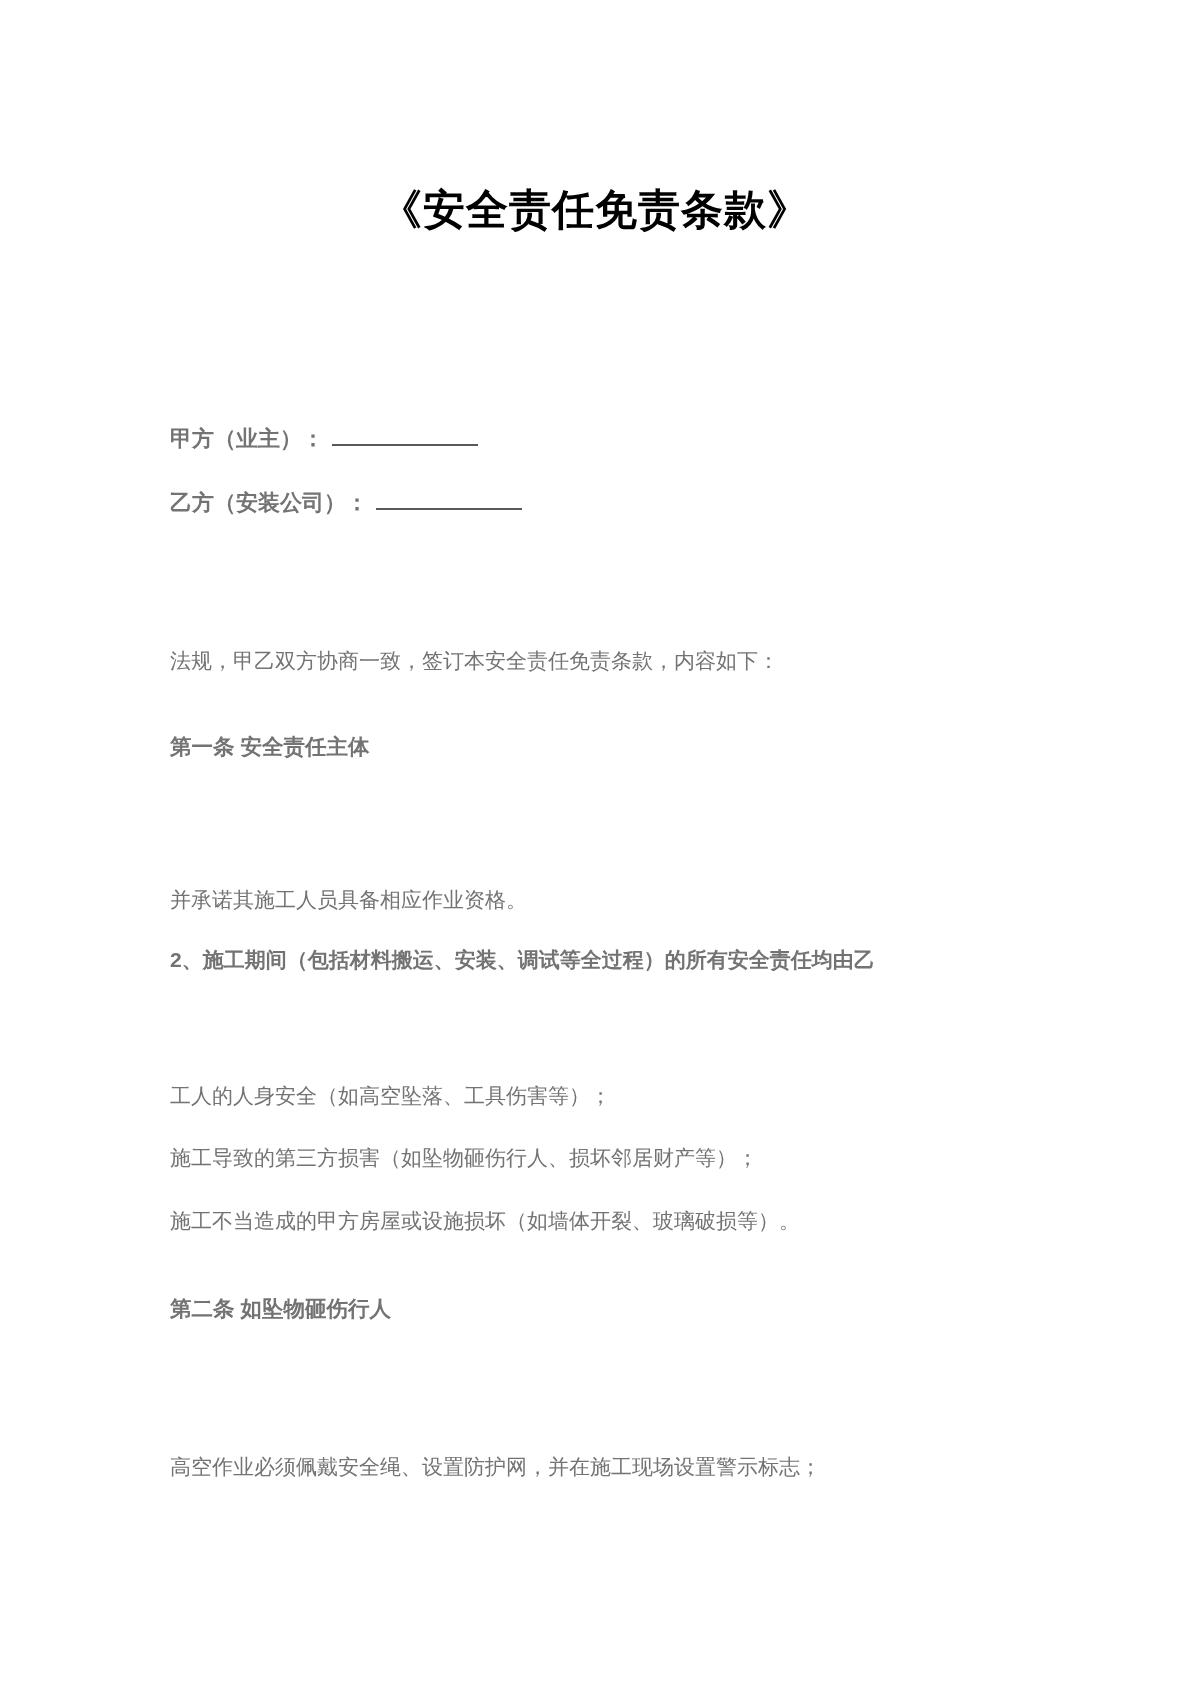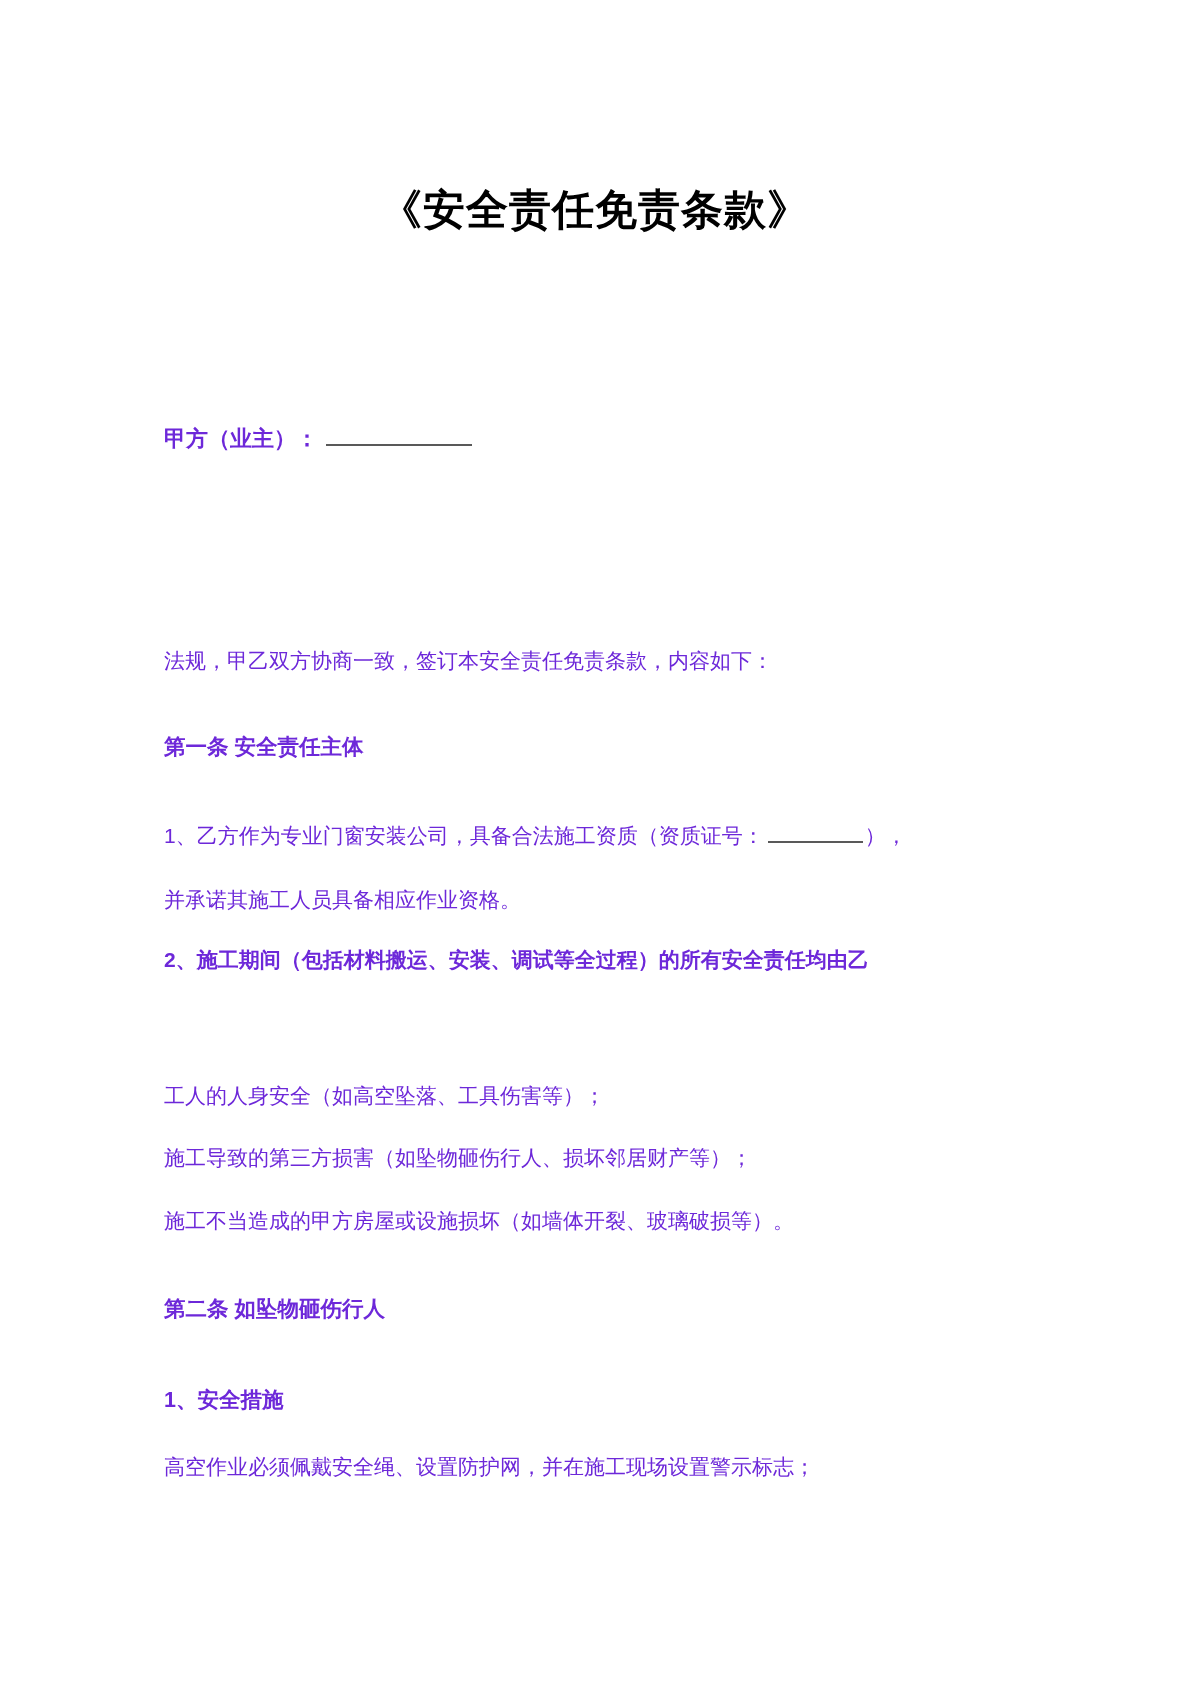--- a/index.html
+++ b/index.html
@@ -26,26 +26,26 @@
     text-align: center;
     font-family: "Liberation Serif", "DejaVu Serif", serif;
     font-weight: 700;
     font-size: 42px;
     line-height: 1.3;
     color: #000000;
     letter-spacing: 1px;
   }
   .line {
     position: absolute;
-    left: 164px;
+    left: 170px;
     width: 850px;
     font-size: 21px;
     line-height: 1.65;
     white-space: nowrap;
-    color: #6d28d9;
+    color: #737373;
   }
   .bold { font-weight: 700; }
   .party-line { font-size: 22px; font-weight: 700; }
   .heading { font-weight: 700; font-size: 21.5px; }
   .blank {
     display: inline-block;
     border-bottom: 2px solid #595959;
     height: 1.05em;
     vertical-align: baseline;
     margin-left: 8px;
@@ -57,41 +57,40 @@
 <body>
 
 <div class="page">
 
   <h1 class="doc-title">《安全责任免责条款》</h1>
 
   <div class="line party-line" style="top:421px">
     <span>甲方（业主）：</span><span class="blank blank-party"></span>
   </div>
 
+  <div class="line party-line" style="top:485px">
+    <span>乙方（安装公司）：</span><span class="blank blank-party"></span>
+  </div>
 
   <div class="line heading" style="top:730px">第一条 安全责任主体</div>
 
   <div class="line" style="top:644px">
     <span>法规，甲乙双方协商一致，签订本安全责任免责条款，内容如下：</span>
   </div>
 
-  <div class="line" style="top:819px">
-    <span>1、乙方作为专业门窗安装公司，具备合法施工资质（资质证号：</span><span class="blank blank-cert"></span><span>），</span>
-  </div>
   <div class="line" style="top:883px">
     <span>并承诺其施工人员具备相应作业资格。</span>
   </div>
 
   <div class="line bold" style="top:943px">
     <span>2、施工期间（包括材料搬运、安装、调试等全过程）的所有安全责任均由乙</span>
   </div>
 
   <div class="line" style="top:1079px">工人的人身安全（如高空坠落、工具伤害等）；</div>
   <div class="line" style="top:1204px">施工不当造成的甲方房屋或设施损坏（如墙体开裂、玻璃破损等）。</div>
   <div class="line" style="top:1141px">施工导致的第三方损害（如坠物砸伤行人、损坏邻居财产等）；</div>
 
   <div class="line heading" style="top:1292px">第二条 如坠物砸伤行人</div>
 
-  <div class="line heading" style="top:1383px">1、安全措施</div>
 
   <div class="line" style="top:1450px">高空作业必须佩戴安全绳、设置防护网，并在施工现场设置警示标志；</div>
 
 </div>
 
 </body></html>

